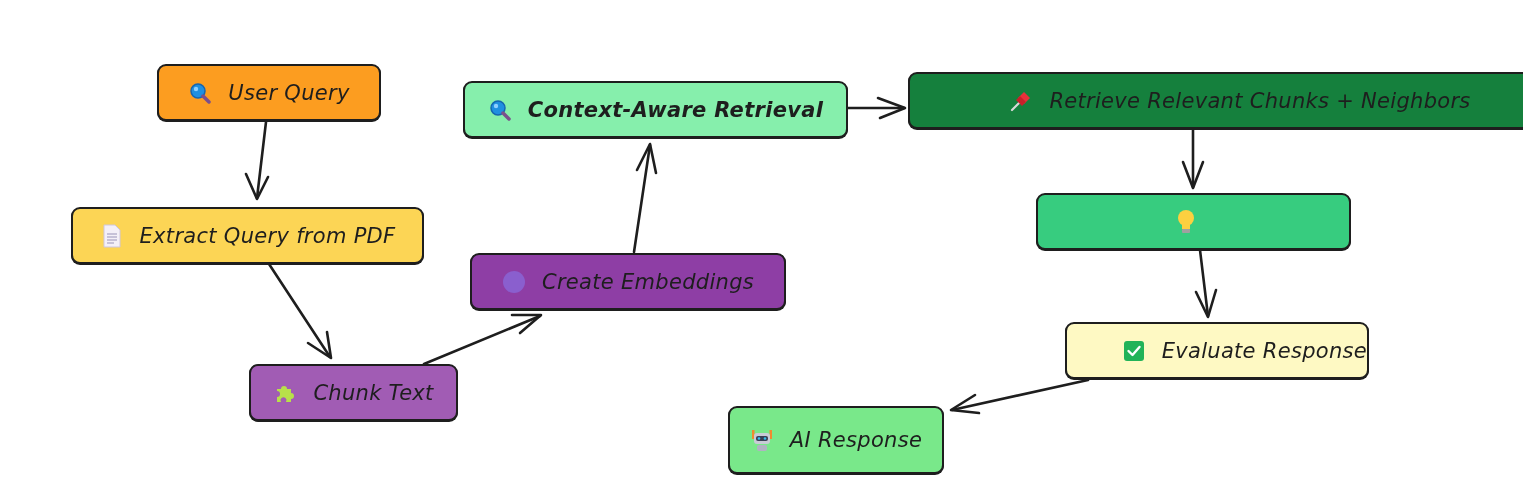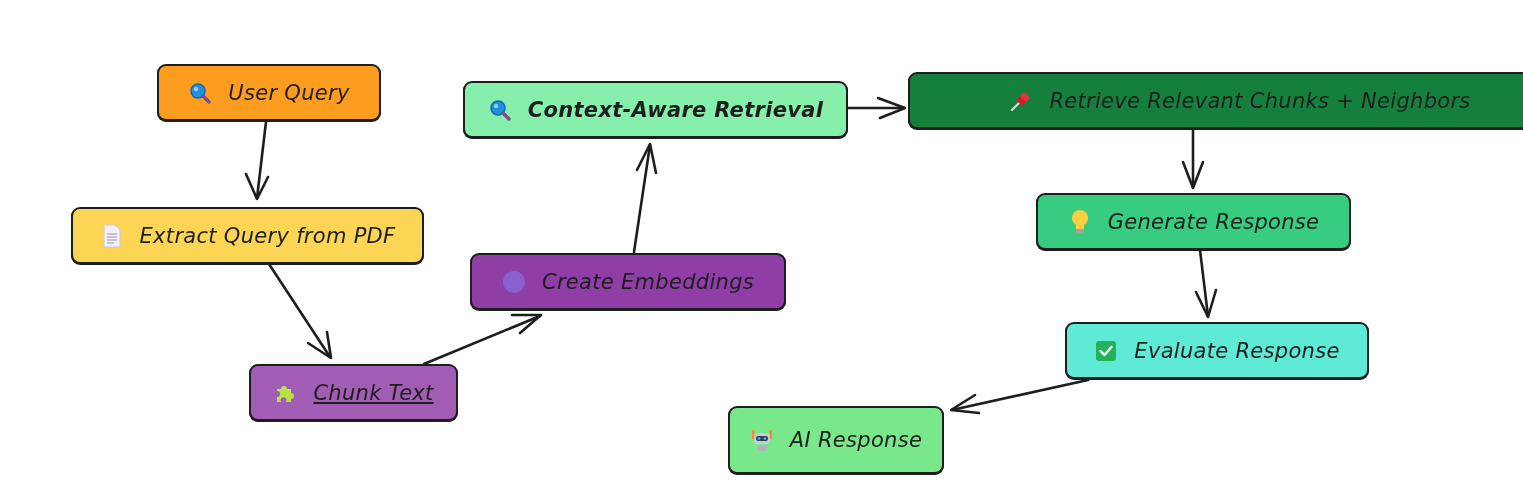--- a/index.html
+++ b/index.html
@@ -64,21 +64,21 @@
   <div class="node" style="left:71px; top:207px; width:353px; height:57px; background:#fcd555;">
     <span class="icon">
       <svg width="20" height="24" viewBox="0 0 20 24">
           <path d="M2 1 H13 L18 6 V23 H2 Z" fill="#f4f0f8" stroke="#cfc6dc" stroke-width="1"></path>
           <path d="M5 10 H15 M5 13 H15 M5 16 H15 M5 19 H12" stroke="#9a93b8" stroke-width="1.2"></path>
         </svg>
     </span>
     <span class="label">Extract Query from PDF</span>
   </div>
 
-  <div class="node" style="left:249px; top:364px; width:209px; height:57px; background:#a15cb4;text-decoration:underline;">
+  <div class="node" style="left:249px; top:364px; width:209px; height:57px; background:#a15cb4;">
     <span class="icon">
       <svg width="24" height="24" viewBox="0 0 24 24">
           <path d="M4 8 H8 A3 3 0 1 1 14 8 H18 V12 A3 3 0 1 1 18 18 V21 H13 A3 3 0 1 0 8 21 H4 V16 A3 3 0 1 0 4 10 Z" fill="#b8e04a"></path>
         </svg>
     </span>
     <span class="label">Chunk Text</span>
   </div>
 
   <div class="node" style="left:470px; top:253px; width:316px; height:57px; background:#8e3ea5;">
     <span class="icon">
@@ -112,24 +112,23 @@
   </div>
 
   <div class="node" style="left:1036px; top:193px; width:315px; height:57px; background:#37cc7f;">
     <span class="icon">
       <svg width="20" height="26" viewBox="0 0 20 26">
           <circle cx="10" cy="9" r="8" fill="#fcd040"></circle>
           <rect x="6" y="16" width="8" height="4" fill="#fcd040"></rect>
           <rect x="6" y="20" width="8" height="4" rx="1" fill="#a0a0a0"></rect>
         </svg>
     </span>
-    <span class="label">Generate Response</span>
   </div>
 
-  <div class="node" style="left:1065px; top:322px; width:304px; height:57px; background:#5eead4;">
+  <div class="node" style="left:1065px; top:322px; width:304px; height:57px; background:#fef9c3;justify-content:flex-end;">
     <span class="icon">
       <svg width="22" height="22" viewBox="0 0 22 22">
           <rect x="1" y="1" width="20" height="20" rx="3" fill="#22b358"></rect>
           <path d="M5.5 11 L9.5 15 L16.5 7" stroke="#ffffff" stroke-width="2.4" fill="none" stroke-linecap="round" stroke-linejoin="round"></path>
         </svg>
     </span>
     <span class="label">Evaluate Response</span>
   </div>
 
   <div class="node" style="left:728px; top:406px; width:216px; height:68px; background:#79e88a;">

